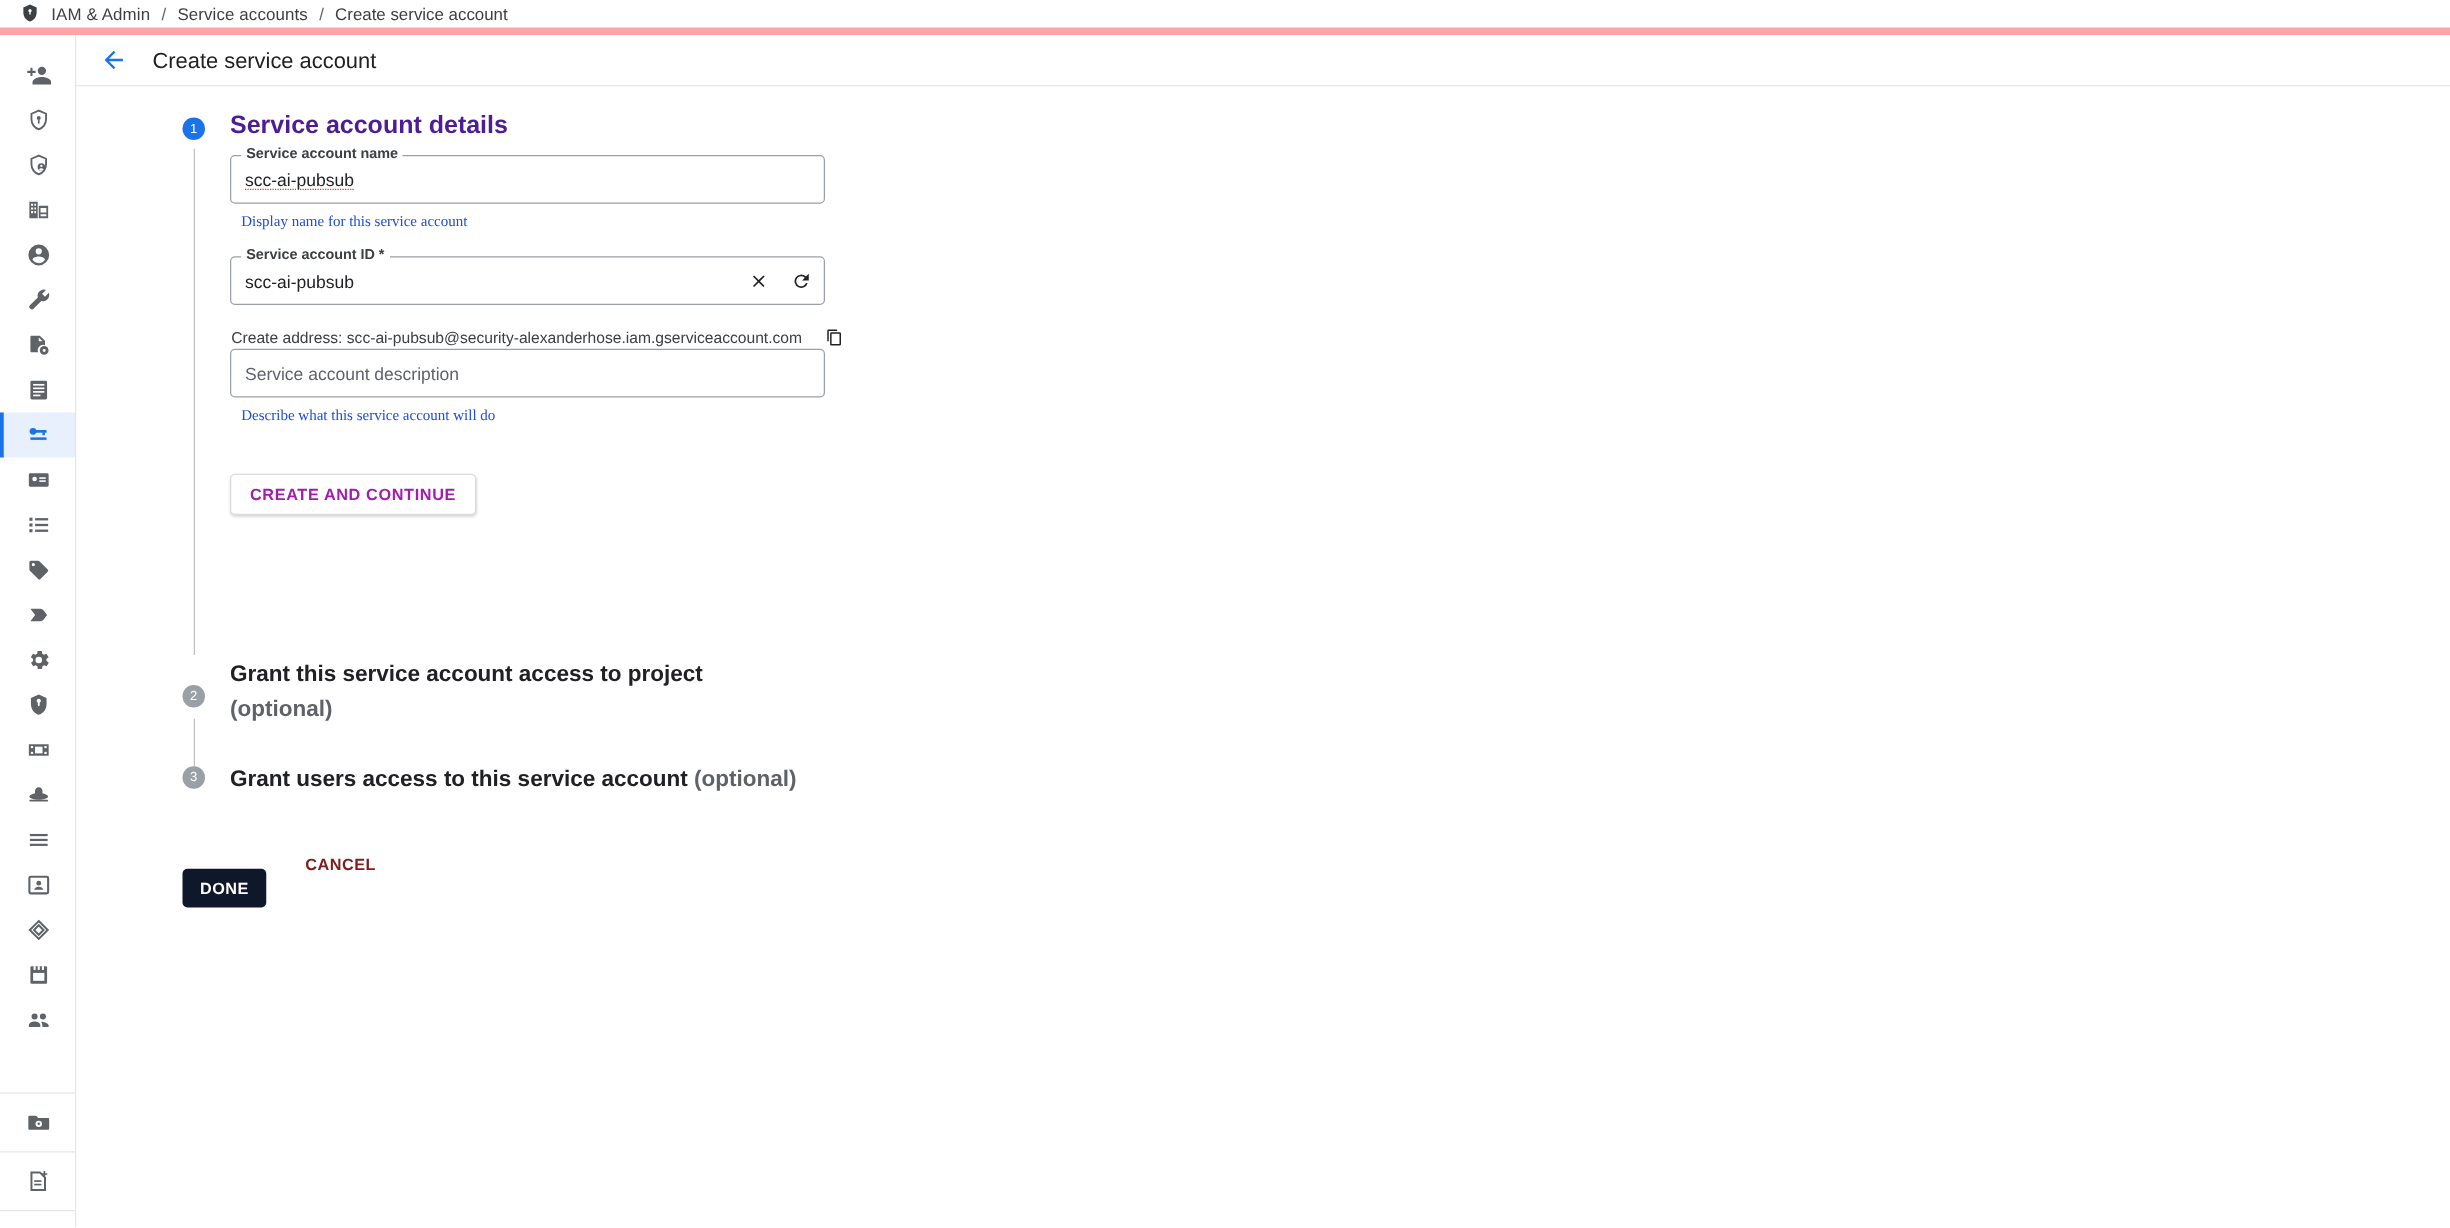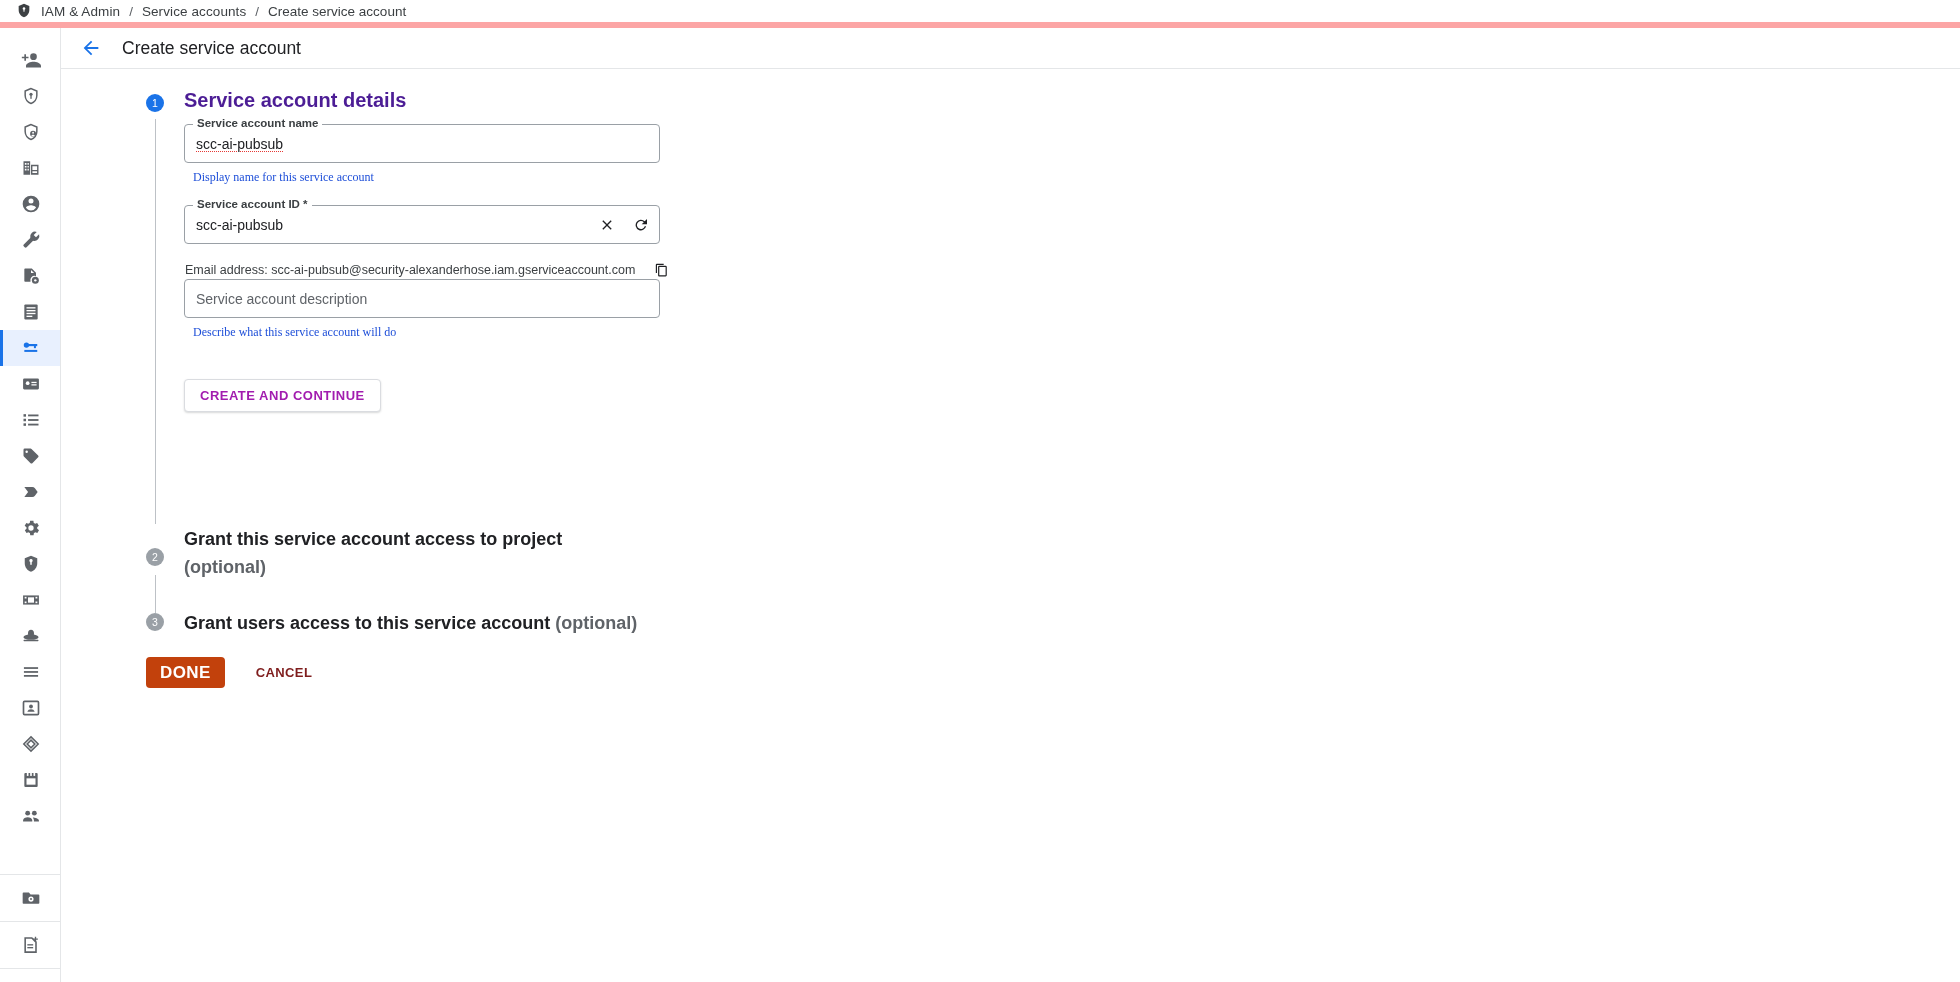--- a/index.html
+++ b/index.html
@@ -176,25 +176,26 @@
   }
   .optional { color: #5f6368; font-weight: bold; }
   .step2-badge-pos { top: 19px; }
 
   .footer-buttons {
     position: absolute; left: 85px; top: 588px;
     display: flex; align-items: center;
   }
   .btn-filled {
     height: 31px; padding: 0 14px;
-    background: #c2410c; color: #fff;
+    background: #0f172a; color: #fff;
     border: none; border-radius: 4px;
-    font-size: 17px; font-weight: bold; letter-spacing: .4px;
+    font-size: 13px; font-weight: bold; letter-spacing: .4px;
     cursor: pointer; display: inline-flex; align-items: center;
     font-family: "Liberation Sans", sans-serif;
+    margin-top: 38px;
   }
   .btn-text {
     margin-left: 18px; height: 31px; padding: 0 13px;
     background: transparent; color: #7f1d1d;
     border: none; border-radius: 4px;
     font-size: 13px; font-weight: bold; letter-spacing: .4px;
     cursor: pointer; display: inline-flex; align-items: center;
     font-family: "Liberation Sans", sans-serif;
   }
 </style>
@@ -457,21 +458,21 @@
             <button class="tf-icon-btn">
               <svg width="16" height="16" viewBox="0 0 24 24">
                 <path fill="#202124" d="M17.6 6.4A8 8 0 1 0 19.7 14h-2.1a6 6 0 1 1-1.4-6.2L13 11h8V3l-3.4 3.4z"></path>
               </svg>
             </button>
           </div>
         </div>
 
         
         <div class="email-row">
-          <span class="email-text">Email address: scc-ai-pubsub@security-alexanderhose.iam.gserviceaccount.com</span>
+          <span class="email-text">Create address: scc-ai-pubsub@security-alexanderhose.iam.gserviceaccount.com</span>
           <button class="copy-btn">
             <svg width="15" height="15" viewBox="0 0 24 24">
               <path fill="#202124" d="M15.5 1h-11a1.6 1.6 0 0 0-1.6 1.6V16h1.9V3h10.7V1z"></path>
               <path fill="none" stroke="#202124" stroke-width="1.9" d="M8.4 5.3h10.2a.9.9 0 0 1 .9.9v13.5a.9.9 0 0 1-.9.9H8.4a.9.9 0 0 1-.9-.9V6.2a.9.9 0 0 1 .9-.9z"></path>
             </svg>
           </button>
         </div>
 
         
         <div class="tf" style="">

